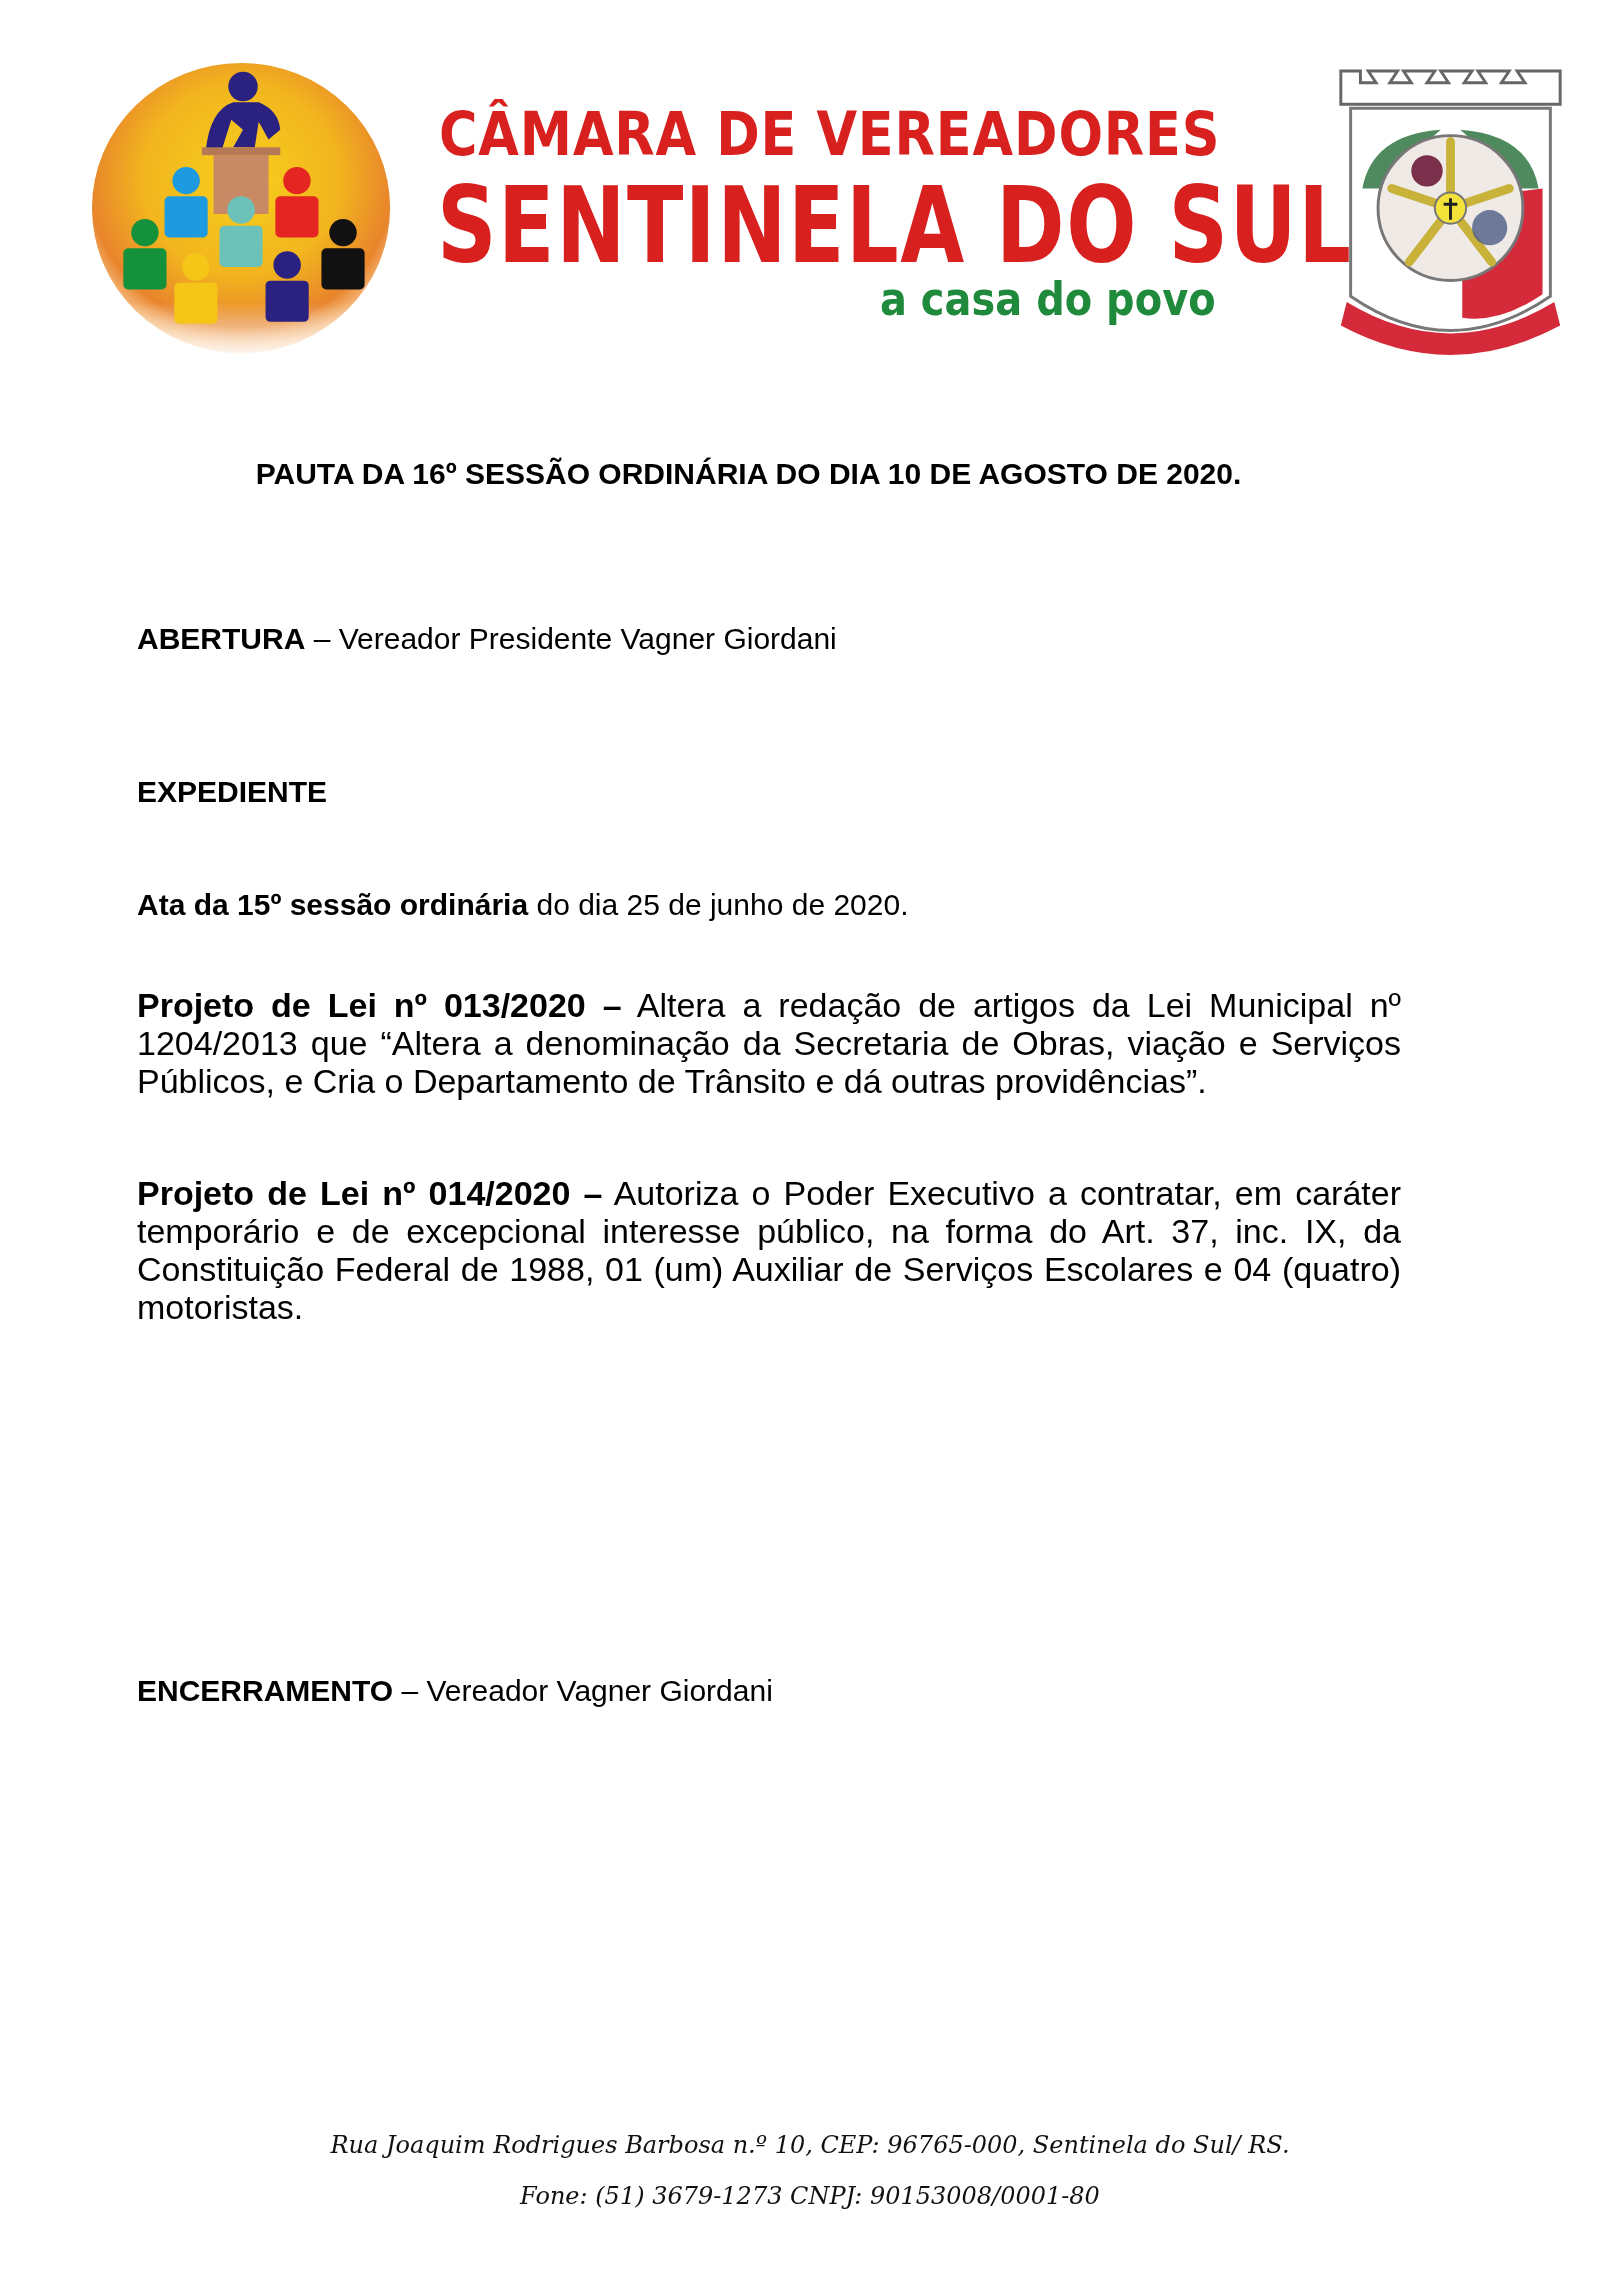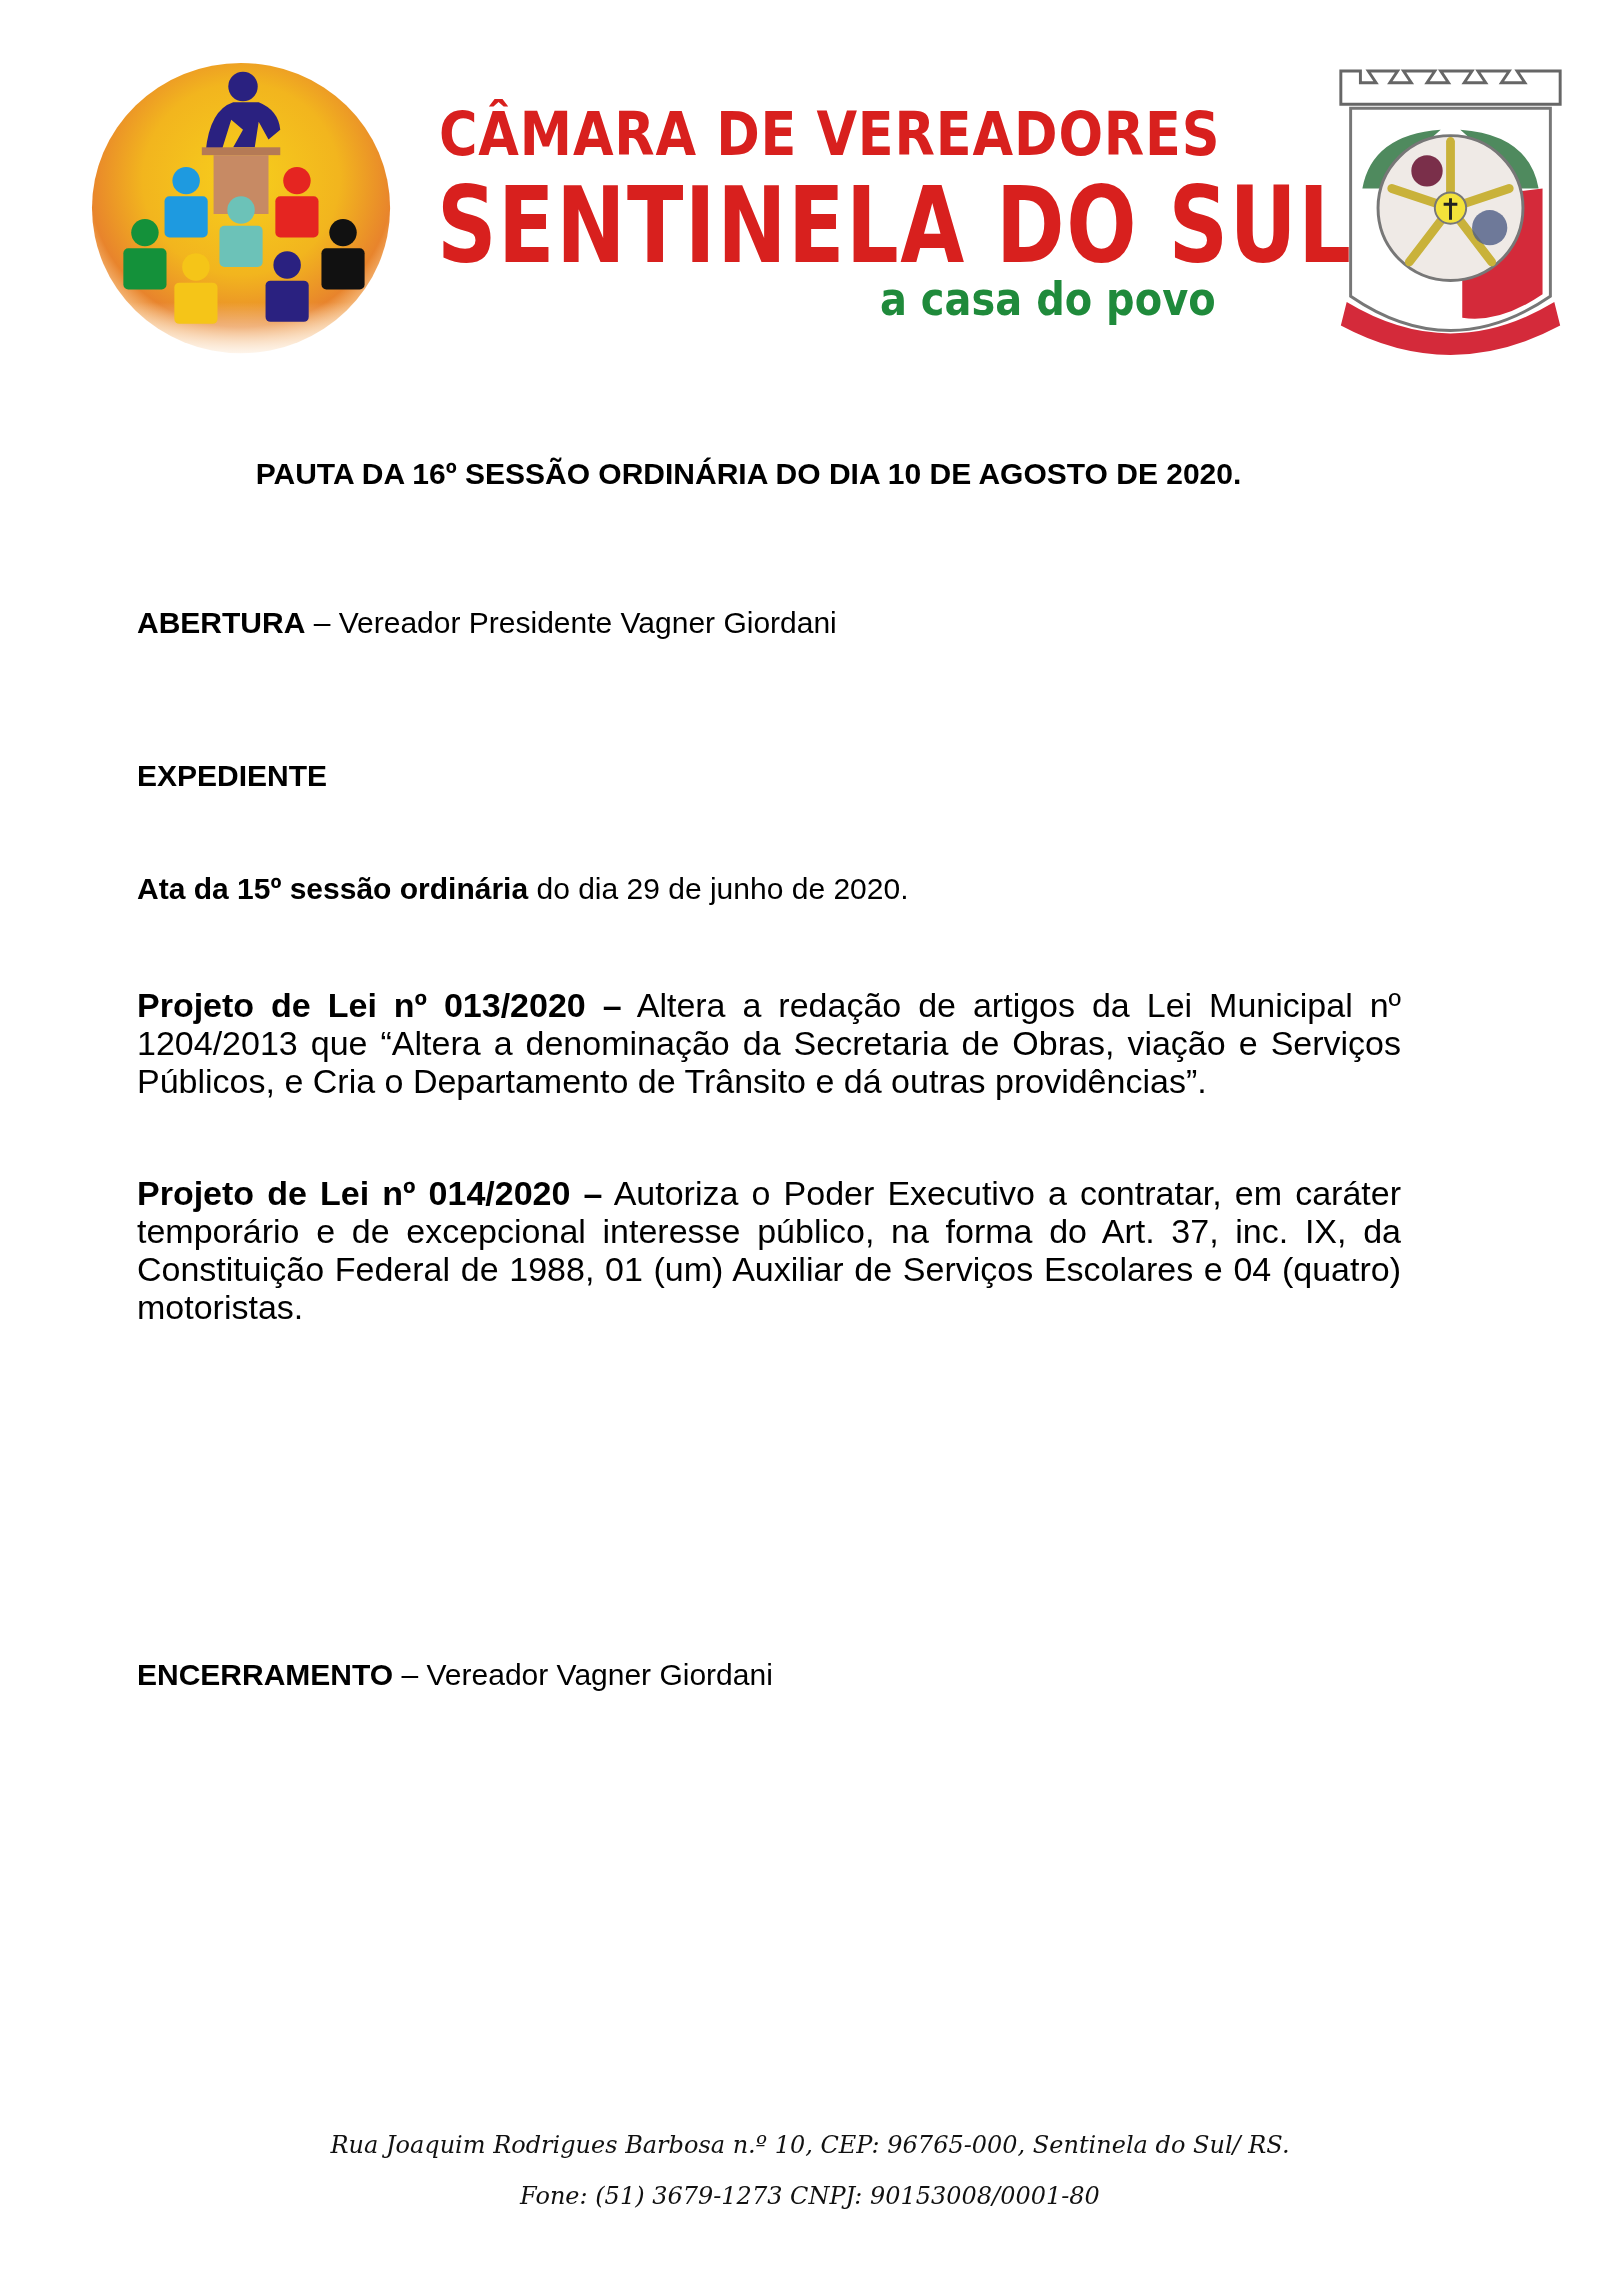--- a/index.html
+++ b/index.html
@@ -7,21 +7,21 @@
   .abs { position: absolute; }
   
   .logo-left { left: 86px; top: 61px; width: 314px; height: 304px; }
   .logo-text { left: 431px; top: 93px; width: 863px; height: 245px; }
   .lt-line1 { position: absolute; left: 7.8px; top: 4.9px; font-family: "DejaVu Sans", sans-serif; font-weight: bold; font-size: 61px; color: #d8201e; letter-spacing: 1px; transform: scaleX(0.86); transform-origin: left top; white-space: nowrap; }
   .lt-line2 { position: absolute; left: 5.9px; top: 71px; font-family: "DejaVu Sans", sans-serif; font-weight: bold; font-size: 106px; color: #d8201e; transform: scaleX(0.78); transform-origin: left top; white-space: nowrap; letter-spacing: 2px; }
   .lt-line3 { position: absolute; left: 449px; top: 178px; font-family: "DejaVu Sans", sans-serif; font-weight: bold; font-size: 47px; color: #1f8a3b; transform: scaleX(0.85); transform-origin: left top; white-space: nowrap; }
   .crest { left: 1333px; top: 61px; width: 235px; height: 302px; }
 
   .title { left: 0; width: 1468px; top: 457px; text-align: center; font-weight: bold; font-size: 30px; padding-left: 29px; box-sizing: border-box; }
-  .line { left: 137px; font-size: 30px; white-space: nowrap; }
+  .line { left: 137px; font-size: 30px; white-space: nowrap; margin-top: 16px; }
   .para { left: 137px; width: 1264px; font-size: 34px; line-height: 38px; text-align: justify; }
   b { font-weight: bold; }
 
   .footer { left: 0; width: 1620px; text-align: center; font-family: "DejaVu Serif", serif; font-style: italic; font-size: 24px; color: #111; }
 </style>
 </head>
 <body>
 
 <div class="abs logo-left">
   <svg width="314" height="304" viewBox="0 0 320 310">
@@ -101,21 +101,21 @@
 
 <div class="abs title">PAUTA DA 16º SESSÃO ORDINÁRIA DO DIA 10 DE AGOSTO DE 2020.</div>
 
 <div class="abs line" style="top:606px;">
   <b>ABERTURA</b><span> – </span><span>Vereador Presidente Vagner Giordani</span>
 </div>
 
 <div class="abs line" style="top:759px; font-weight:bold;">EXPEDIENTE</div>
 
 <div class="abs line" style="top:872px;">
-  <b>Ata da 15º sessão ordinária</b><span> do dia 29 de junho de 2020.</span>
+  <b>Ata da 15º sessão ordinária</b><span> do dia 25 de junho de 2020.</span>
 </div>
 
 <div class="abs para" style="top:986px;">
   <b>Projeto de Lei nº 013/2020 –</b><span> Altera a redação de artigos da Lei Municipal nº 1204/2013 que “Altera a denominação da Secretaria de Obras, viação e Serviços Públicos, e Cria o Departamento de Trânsito e dá outras providências”.</span>
 </div>
 
 <div class="abs para" style="top:1174px;">
   <b>Projeto de Lei nº 014/2020 –</b><span> Autoriza o Poder Executivo a contratar, em caráter temporário e de excepcional interesse público, na forma do Art. 37, inc. IX, da Constituição Federal de 1988, 01 (um) Auxiliar de Serviços Escolares e 04 (quatro) motoristas.</span>
 </div>
 

